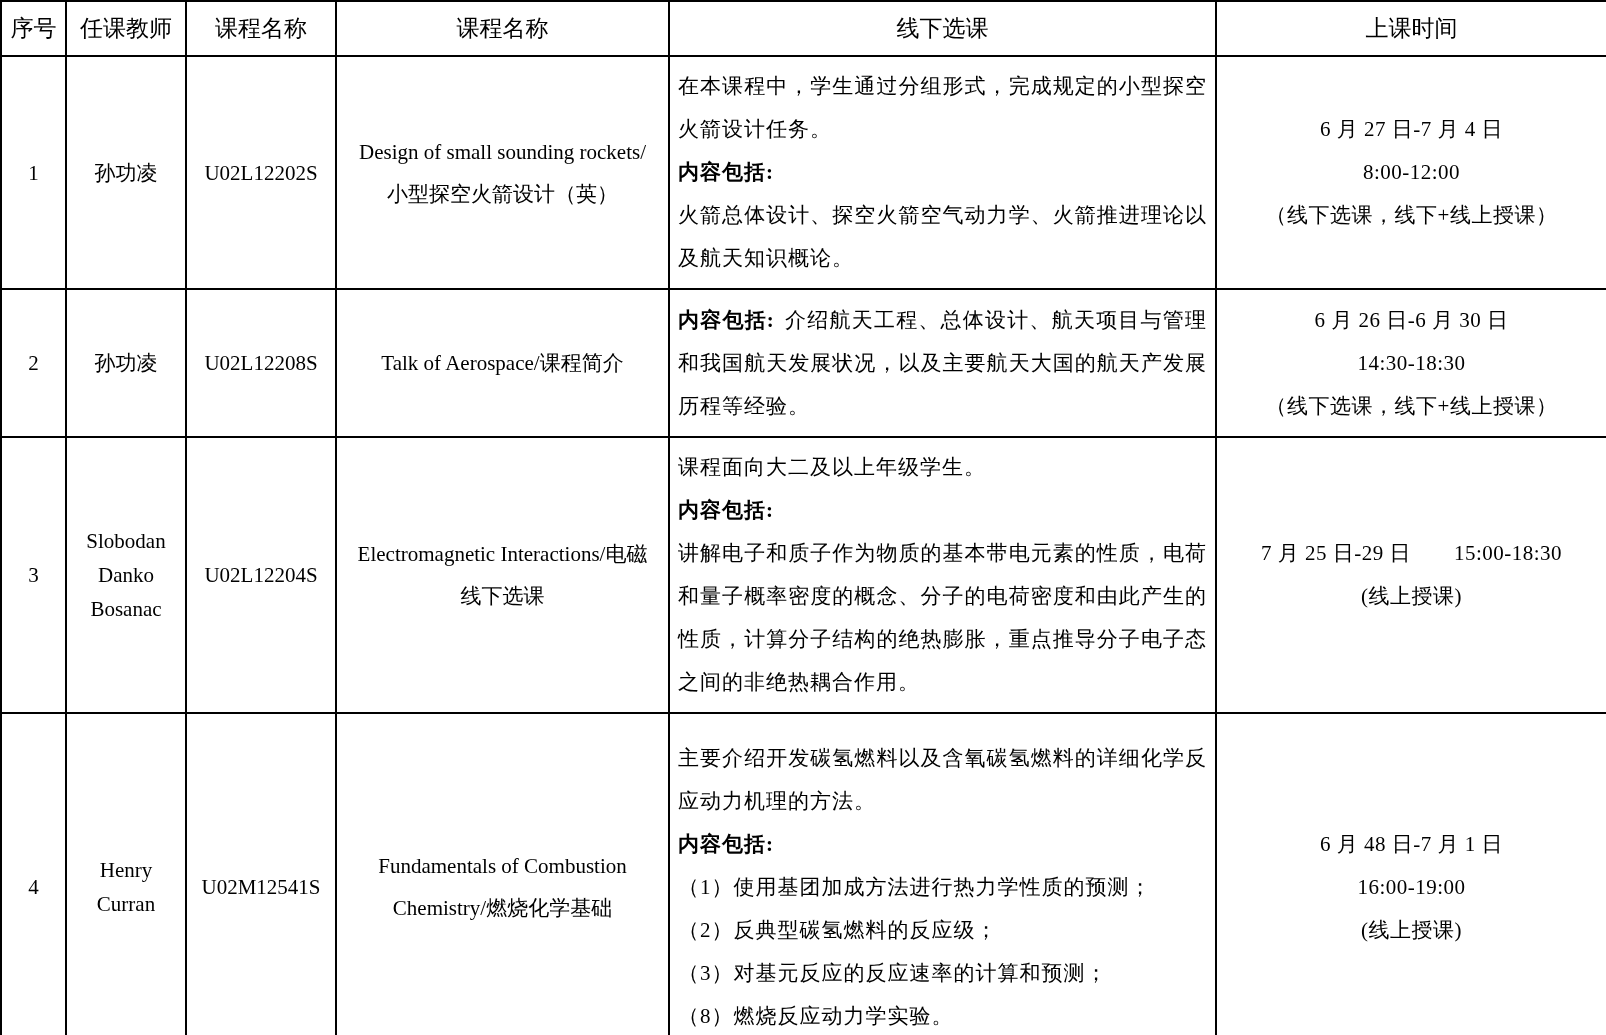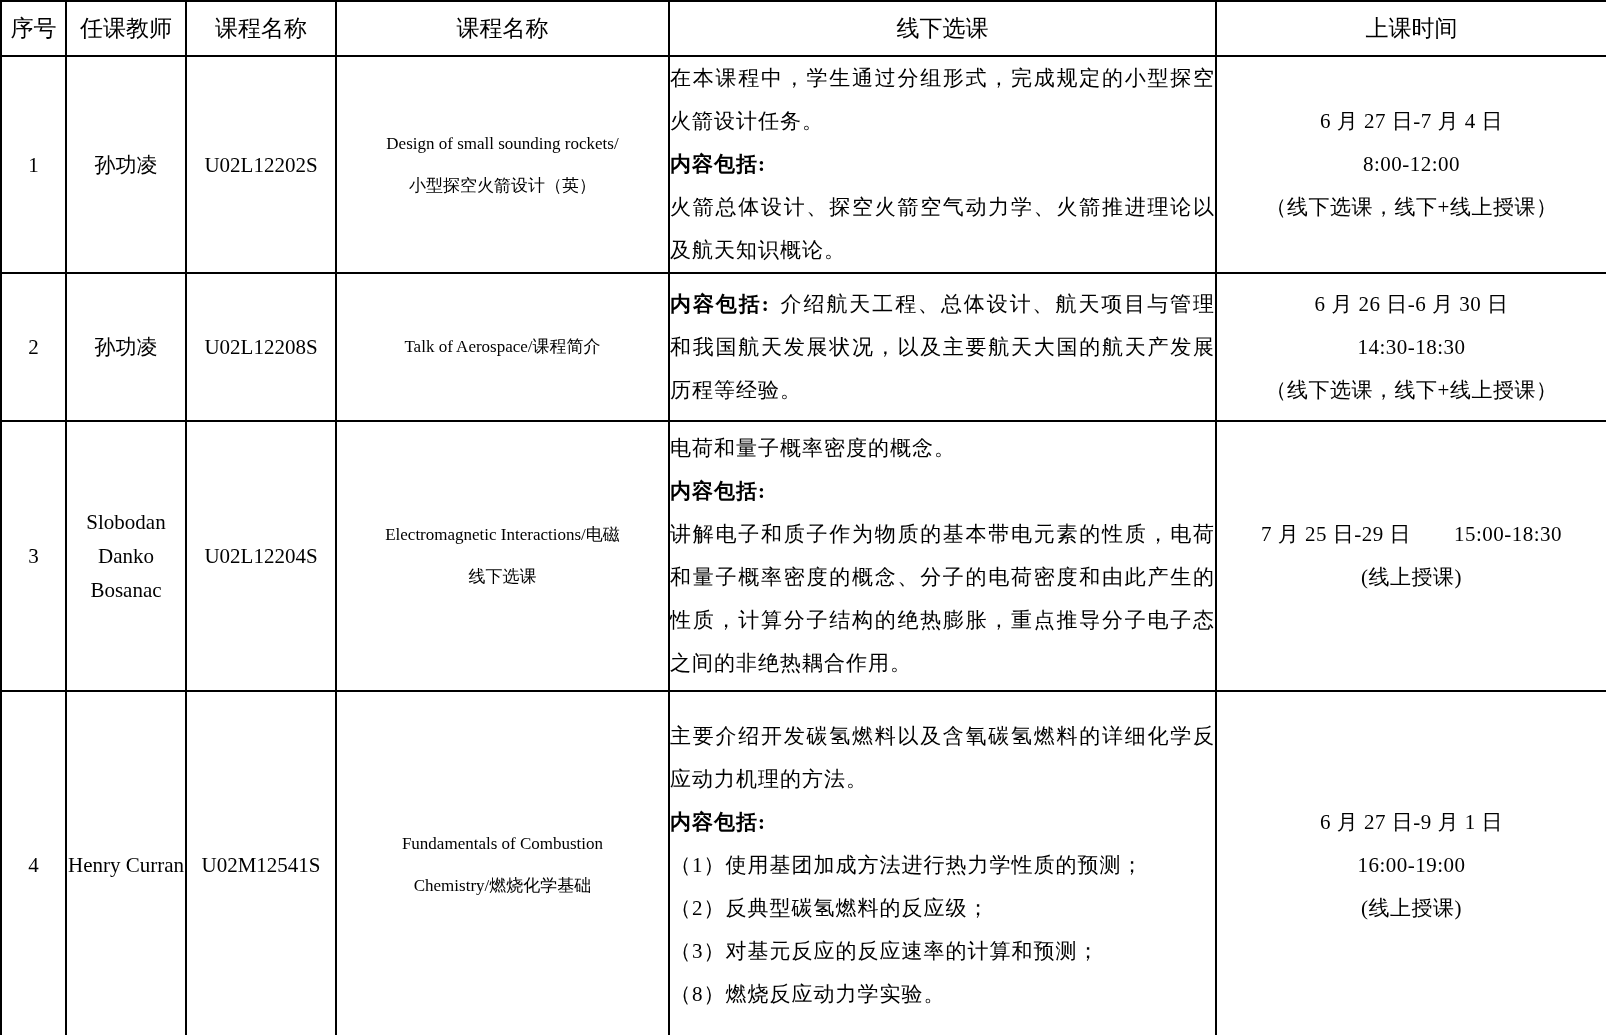--- a/index.html
+++ b/index.html
@@ -13,38 +13,38 @@
     height: 1035px;
     font-family: "Liberation Serif", "DejaVu Serif", serif;
   }
   table.course-table {
     border-collapse: collapse;
     table-layout: fixed;
     width: 1606px;
   }
   table.course-table td, table.course-table th {
     border: 2px solid #000000;
-    padding: 0;
+    padding: 8px;
     vertical-align: middle;
     background: #ffffff;
   }
   th.hdr {
     font-family: "Liberation Sans", "DejaVu Sans", sans-serif;
     font-weight: normal;
     font-size: 23px;
     text-align: center;
   }
   .center-cell {
     text-align: center;
     font-size: 21px;
     line-height: 34px;
   }
   .name-cell {
     text-align: center;
-    font-size: 17px;
+    font-size: 21px;
     line-height: 42px;
     padding: 0 6px;
   }
   .intro-cell {
     padding: 0 18px;
   }
   .intro-flex {
     display: flex;
     flex-direction: column;
     justify-content: center;
@@ -137,21 +137,21 @@
     <tr style="height:270px">
       <td class="center-cell">3</td>
       <td class="center-cell">Slobodan Danko Bosanac</td>
       <td class="center-cell">U02L12204S</td>
       <td class="name-cell">
           <div>Electromagnetic Interactions/电磁</div>
           <div>线下选课</div>
         </td>
       <td class="intro-cell">
         <div class="intro-flex">
-          <p class="last-line-left">电荷和量子概率密度的概念。</p>
+          <p class="last-line-left">课程面向大二及以上年级学生。</p>
           <p class="bold last-line-left">内容包括:</p>
           <p>讲解电子和质子作为物质的基本带电元素的性质，电荷和量子概率密度的概念、分子的电荷密度和由此产生的性质，计算分子结构的绝热膨胀，重点推导分子电子态之间的非绝热耦合作用。</p>
         </div>
       </td>
       <td class="time-cell">
           <div>7 月 25 日-29 日　　15:00-18:30</div>
           <div>(线上授课)</div>
         </td>
     </tr>
 
@@ -167,20 +167,20 @@
         <div class="intro-flex">
           <p>主要介绍开发碳氢燃料以及含氧碳氢燃料的详细化学反应动力机理的方法。</p>
           <p class="bold last-line-left">内容包括:</p>
           <p class="last-line-left">（1）使用基团加成方法进行热力学性质的预测；</p>
           <p class="last-line-left">（2）反典型碳氢燃料的反应级；</p>
           <p class="last-line-left">（3）对基元反应的反应速率的计算和预测；</p>
           <p class="last-line-left">（8）燃烧反应动力学实验。</p>
         </div>
       </td>
       <td class="time-cell">
-          <div>6 月 27 日-9 月 1 日</div>
+          <div>6 月 48 日-7 月 1 日</div>
           <div>16:00-19:00</div>
           <div>(线上授课)</div>
         </td>
     </tr>
 
   </tbody>
 </table>
 
 </body></html>

